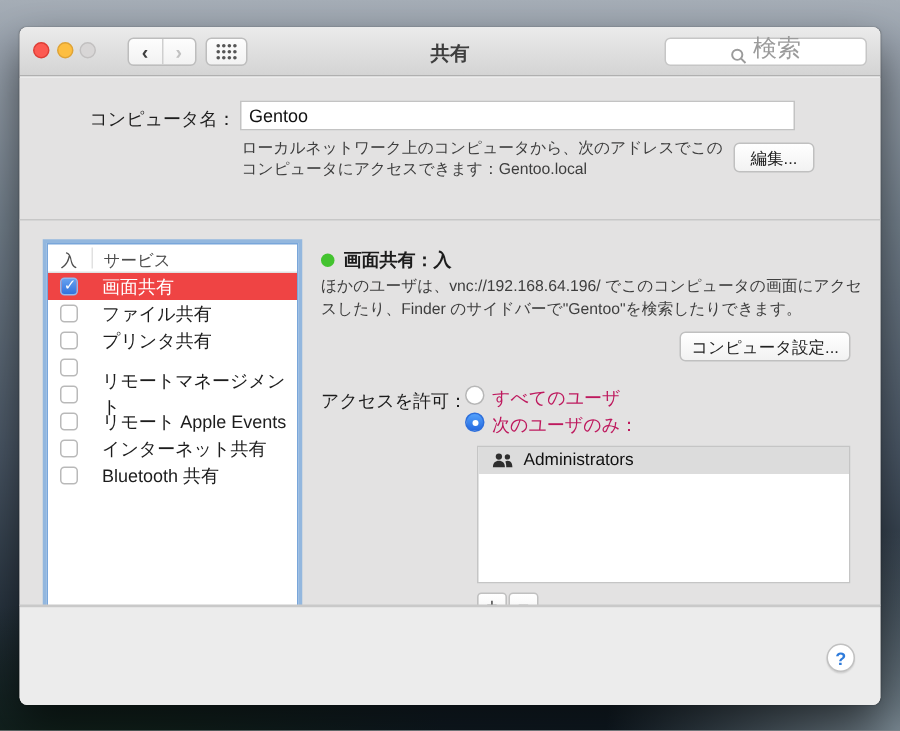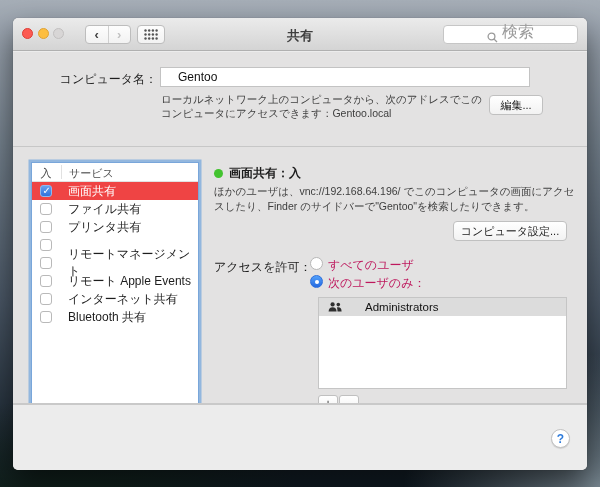--- a/index.html
+++ b/index.html
@@ -58,21 +58,21 @@
     color:#9b9b9b; font-size:16px;
   }
 
   
   .main { position:absolute; left:0; top:34px; right:0; height:352px; background:#e3e2e2; }
 
   .cn-label { position:absolute; left:20px; top:19px; width:124px; text-align:right;
               font-size:12px; color:#1e1e1e; }
   .cn-input { position:absolute; left:147px; top:15px; width:370px; height:20px;
               background:#fff; border:1px solid #c3c3c3; font-size:12px; color:#111;
-              padding:0 17px; font-family:inherit; }
+              padding:0 5px; font-family:inherit; }
   .cn-desc  { position:absolute; left:148px; top:40px; width:322px;
               font-size:10.5px; line-height:14px; color:#3e3e3e; }
   .btn {
     background:linear-gradient(#ffffff,#f2f2f2); border:1px solid #c0c0c0; border-radius:4px;
     font-size:11px; color:#222; font-family:inherit;
     display:flex; align-items:center; justify-content:center;text-align:right;
   }
   .edit-btn { position:absolute; left:476px; top:43px; width:54px; height:20px; }
 
   .divider1 { position:absolute; left:0; right:0; top:94px; height:1px; background:#c7c7c7; }
@@ -112,21 +112,21 @@
                font-size:12px; color:#be185d; }
   .radio { width:13px; height:13px; border-radius:50%; background:#fff; border:1px solid #b7b7b7;
            position:relative; flex:none; }
   .radio.sel { background:linear-gradient(#53a1fb,#2569e0); border:1px solid #2d6fdc; }
   .radio.sel::after { content:""; position:absolute; left:4px; top:4px; width:4px; height:4px;
                       border-radius:50%; background:#fff; }
 
   .users-list { position:absolute; left:305px; top:245px; width:249px; height:92px;
                 background:#fff; border:1px solid #c5c5c5; }
   .user-row { height:18px; background:#dcdcdc; display:flex; align-items:center;
-              font-size:11.5px; color:#111;gap:16px; }
+              font-size:11.5px; color:#111; }
   .user-row .g-icon { margin:0 7px 0 9px; display:flex; }
 
   .pm-group { position:absolute; left:305px; top:343px; display:flex; gap:1px; }
   .pm-btn { width:20px; height:17px; font-size:13px; color:#3a3a3a; border-radius:3px;
             padding-bottom:1px; }
 
   
   .bottom { position:absolute; left:0; top:386px; right:0; height:66px; background:#ececec;
             border-top:1px solid #c9c9c9; border-radius:0 0 5px 5px; }
   .help-btn { position:absolute; left:538px; top:24px; width:19px; height:19px; border-radius:50%;

